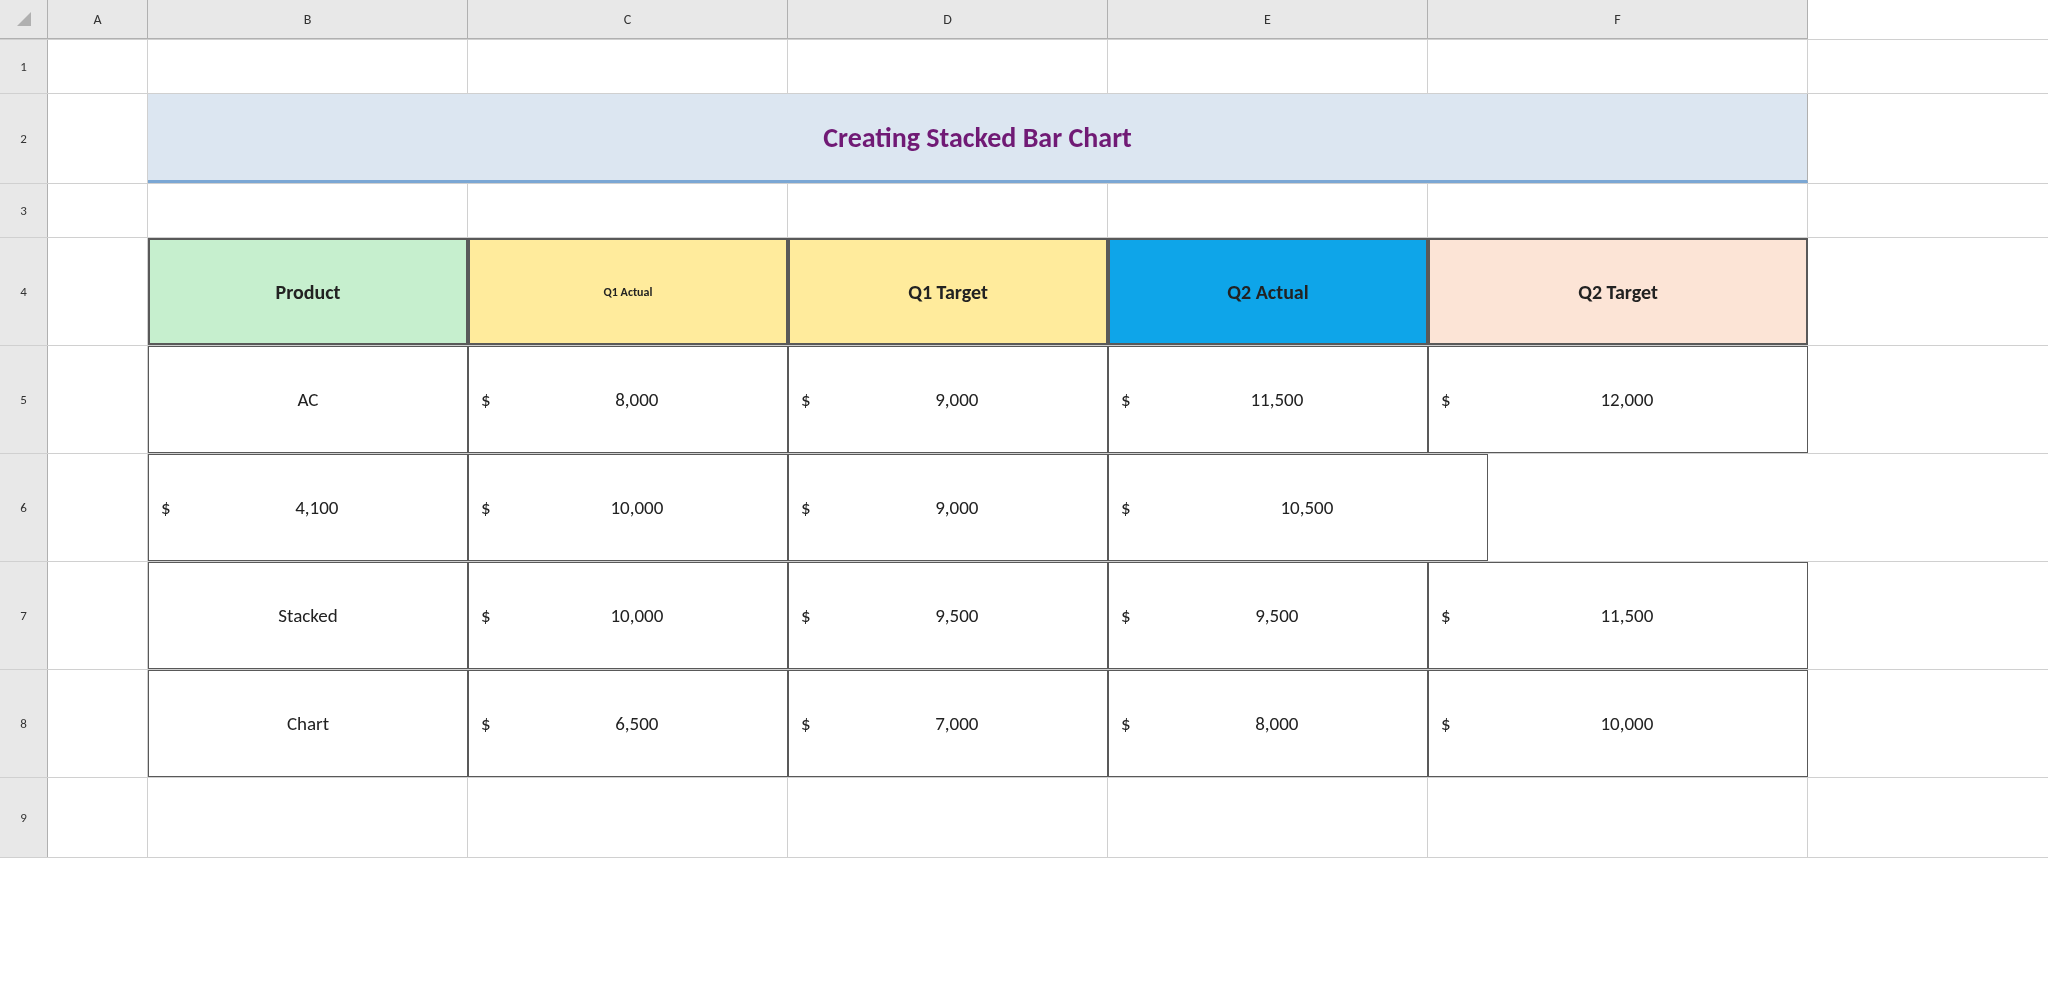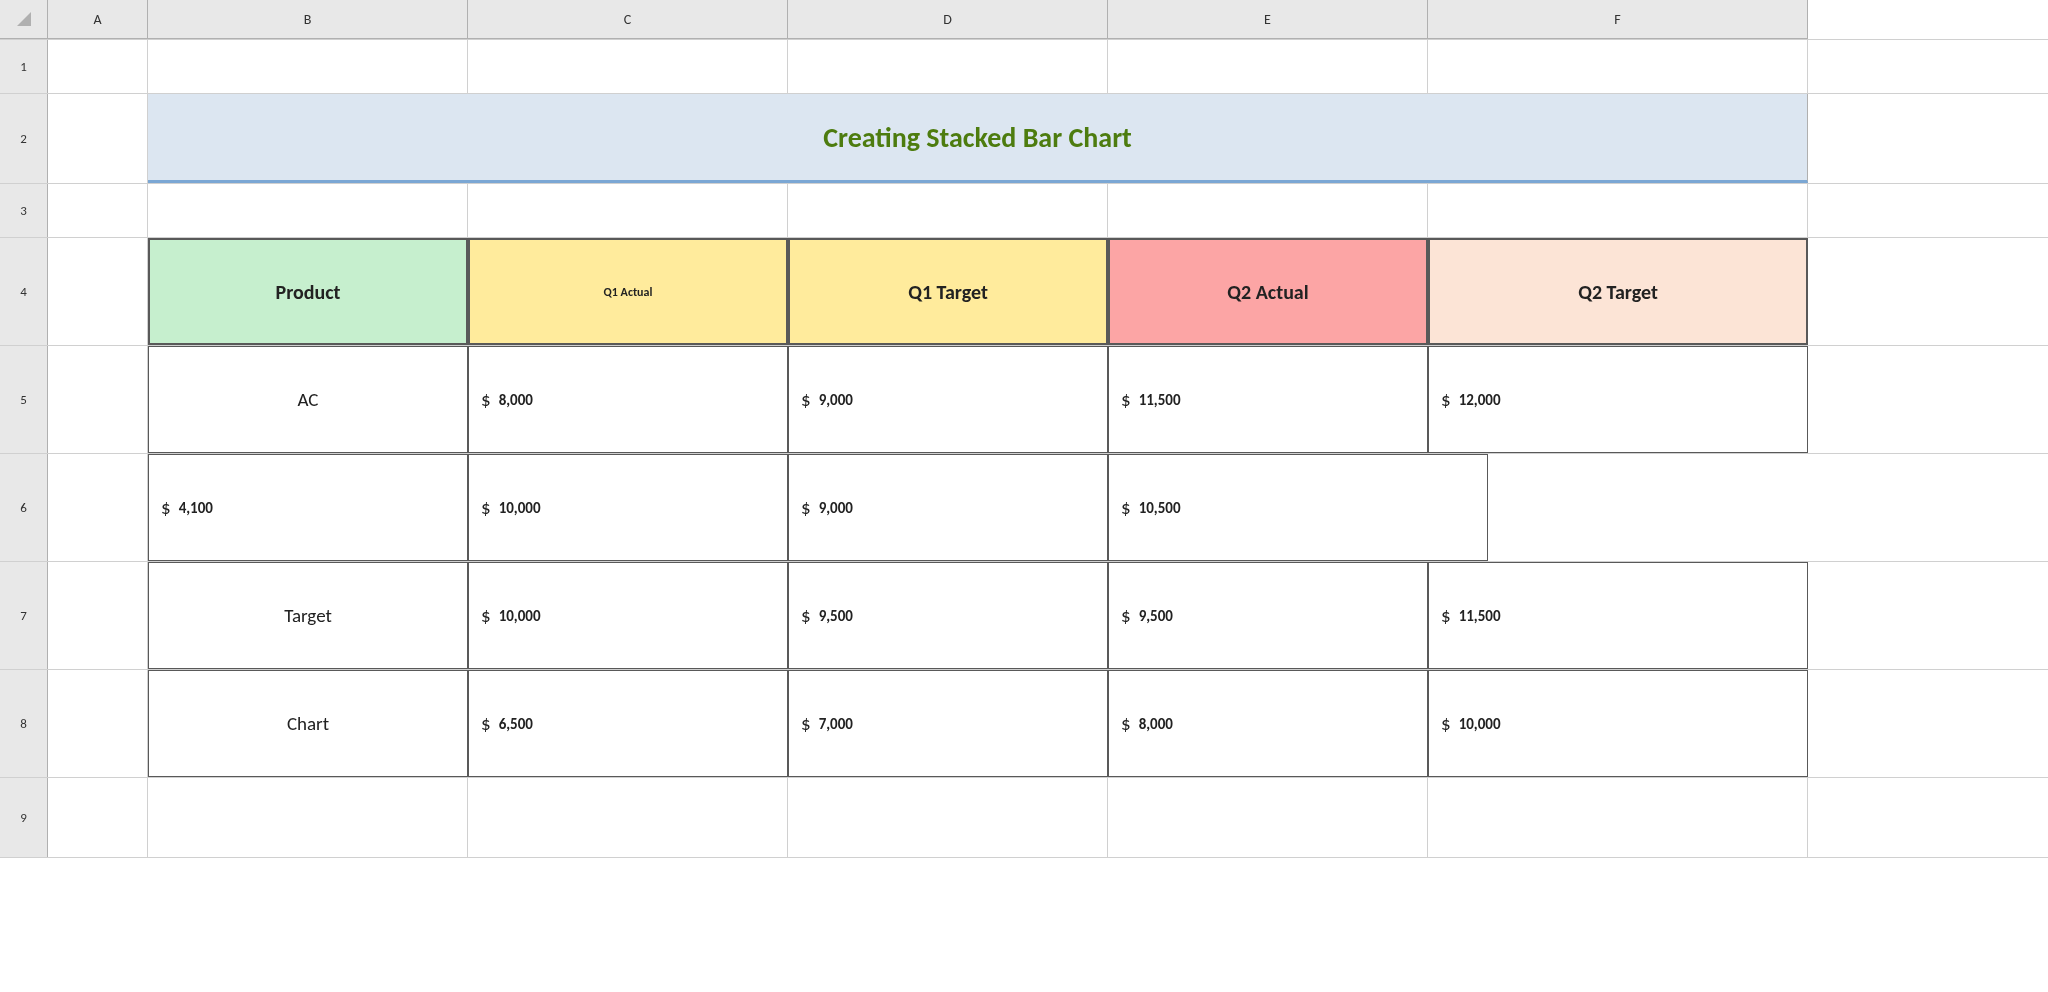--- a/index.html
+++ b/index.html
@@ -116,21 +116,21 @@
       width: 1660px; 
       min-width: 1660px;
       background: #dce6f1;
       border-right: 1px solid #b0b0b0;
       border-bottom: 3px solid #7ba7d4;
       display: flex;
       align-items: center;
       justify-content: center;
       font-size: 28px;
       font-weight: bold;
-      color: #4d7c0f;
+      color: #701a75;
     }
 
     
     .tbl-product-header {
       background: #c6efce;
       border: 2px solid #595959;
       font-weight: bold;
       font-size: 20px;
       justify-content: center;
     }
@@ -145,21 +145,21 @@
 
     .tbl-q1target-header {
       background: #ffeb9c;
       border: 2px solid #595959;
       font-weight: bold;
       font-size: 20px;
       justify-content: center;
     }
 
     .tbl-q2actual-header {
-      background: #fca5a5;
+      background: #0ea5e9;
       border: 2px solid #595959;
       font-weight: bold;
       font-size: 20px;
       justify-content: center;
     }
 
     .tbl-q2target-header {
       background: #fce4d6;
       border: 2px solid #595959;
       font-weight: bold;
@@ -184,23 +184,22 @@
     }
 
     .tbl-data-cell .dollar {
       flex: 0 0 auto;
       margin-right: 8px;
       font-size: 19px;
     }
 
     .tbl-data-cell .amount {
       flex: 1;
-      text-align: left;
-      font-size: 15px;
-      font-weight: bold;
+      text-align: center;
+      font-size: 19px;
     }
 
     
     .empty-a {
       background: #ffffff;
       border: none;
       border-right: 1px solid #d0d0d0;
     }
 
     .sheet-row.last-row {
@@ -301,21 +300,21 @@
     </div>
     <div class="sheet-cell col-f tbl-data-cell">
       <span class="dollar">$</span>
       <span class="amount">10,500</span>
     </div>
   </div>
 
   <div class="sheet-row data-row">
     <div class="row-header">7</div>
     <div class="sheet-cell col-a empty-a"></div>
-    <div class="sheet-cell col-b tbl-product-cell">Target</div>
+    <div class="sheet-cell col-b tbl-product-cell">Stacked</div>
     <div class="sheet-cell col-c tbl-data-cell">
       <span class="dollar">$</span>
       <span class="amount">10,000</span>
     </div>
     <div class="sheet-cell col-d tbl-data-cell">
       <span class="dollar">$</span>
       <span class="amount">9,500</span>
     </div>
     <div class="sheet-cell col-e tbl-data-cell">
       <span class="dollar">$</span>

